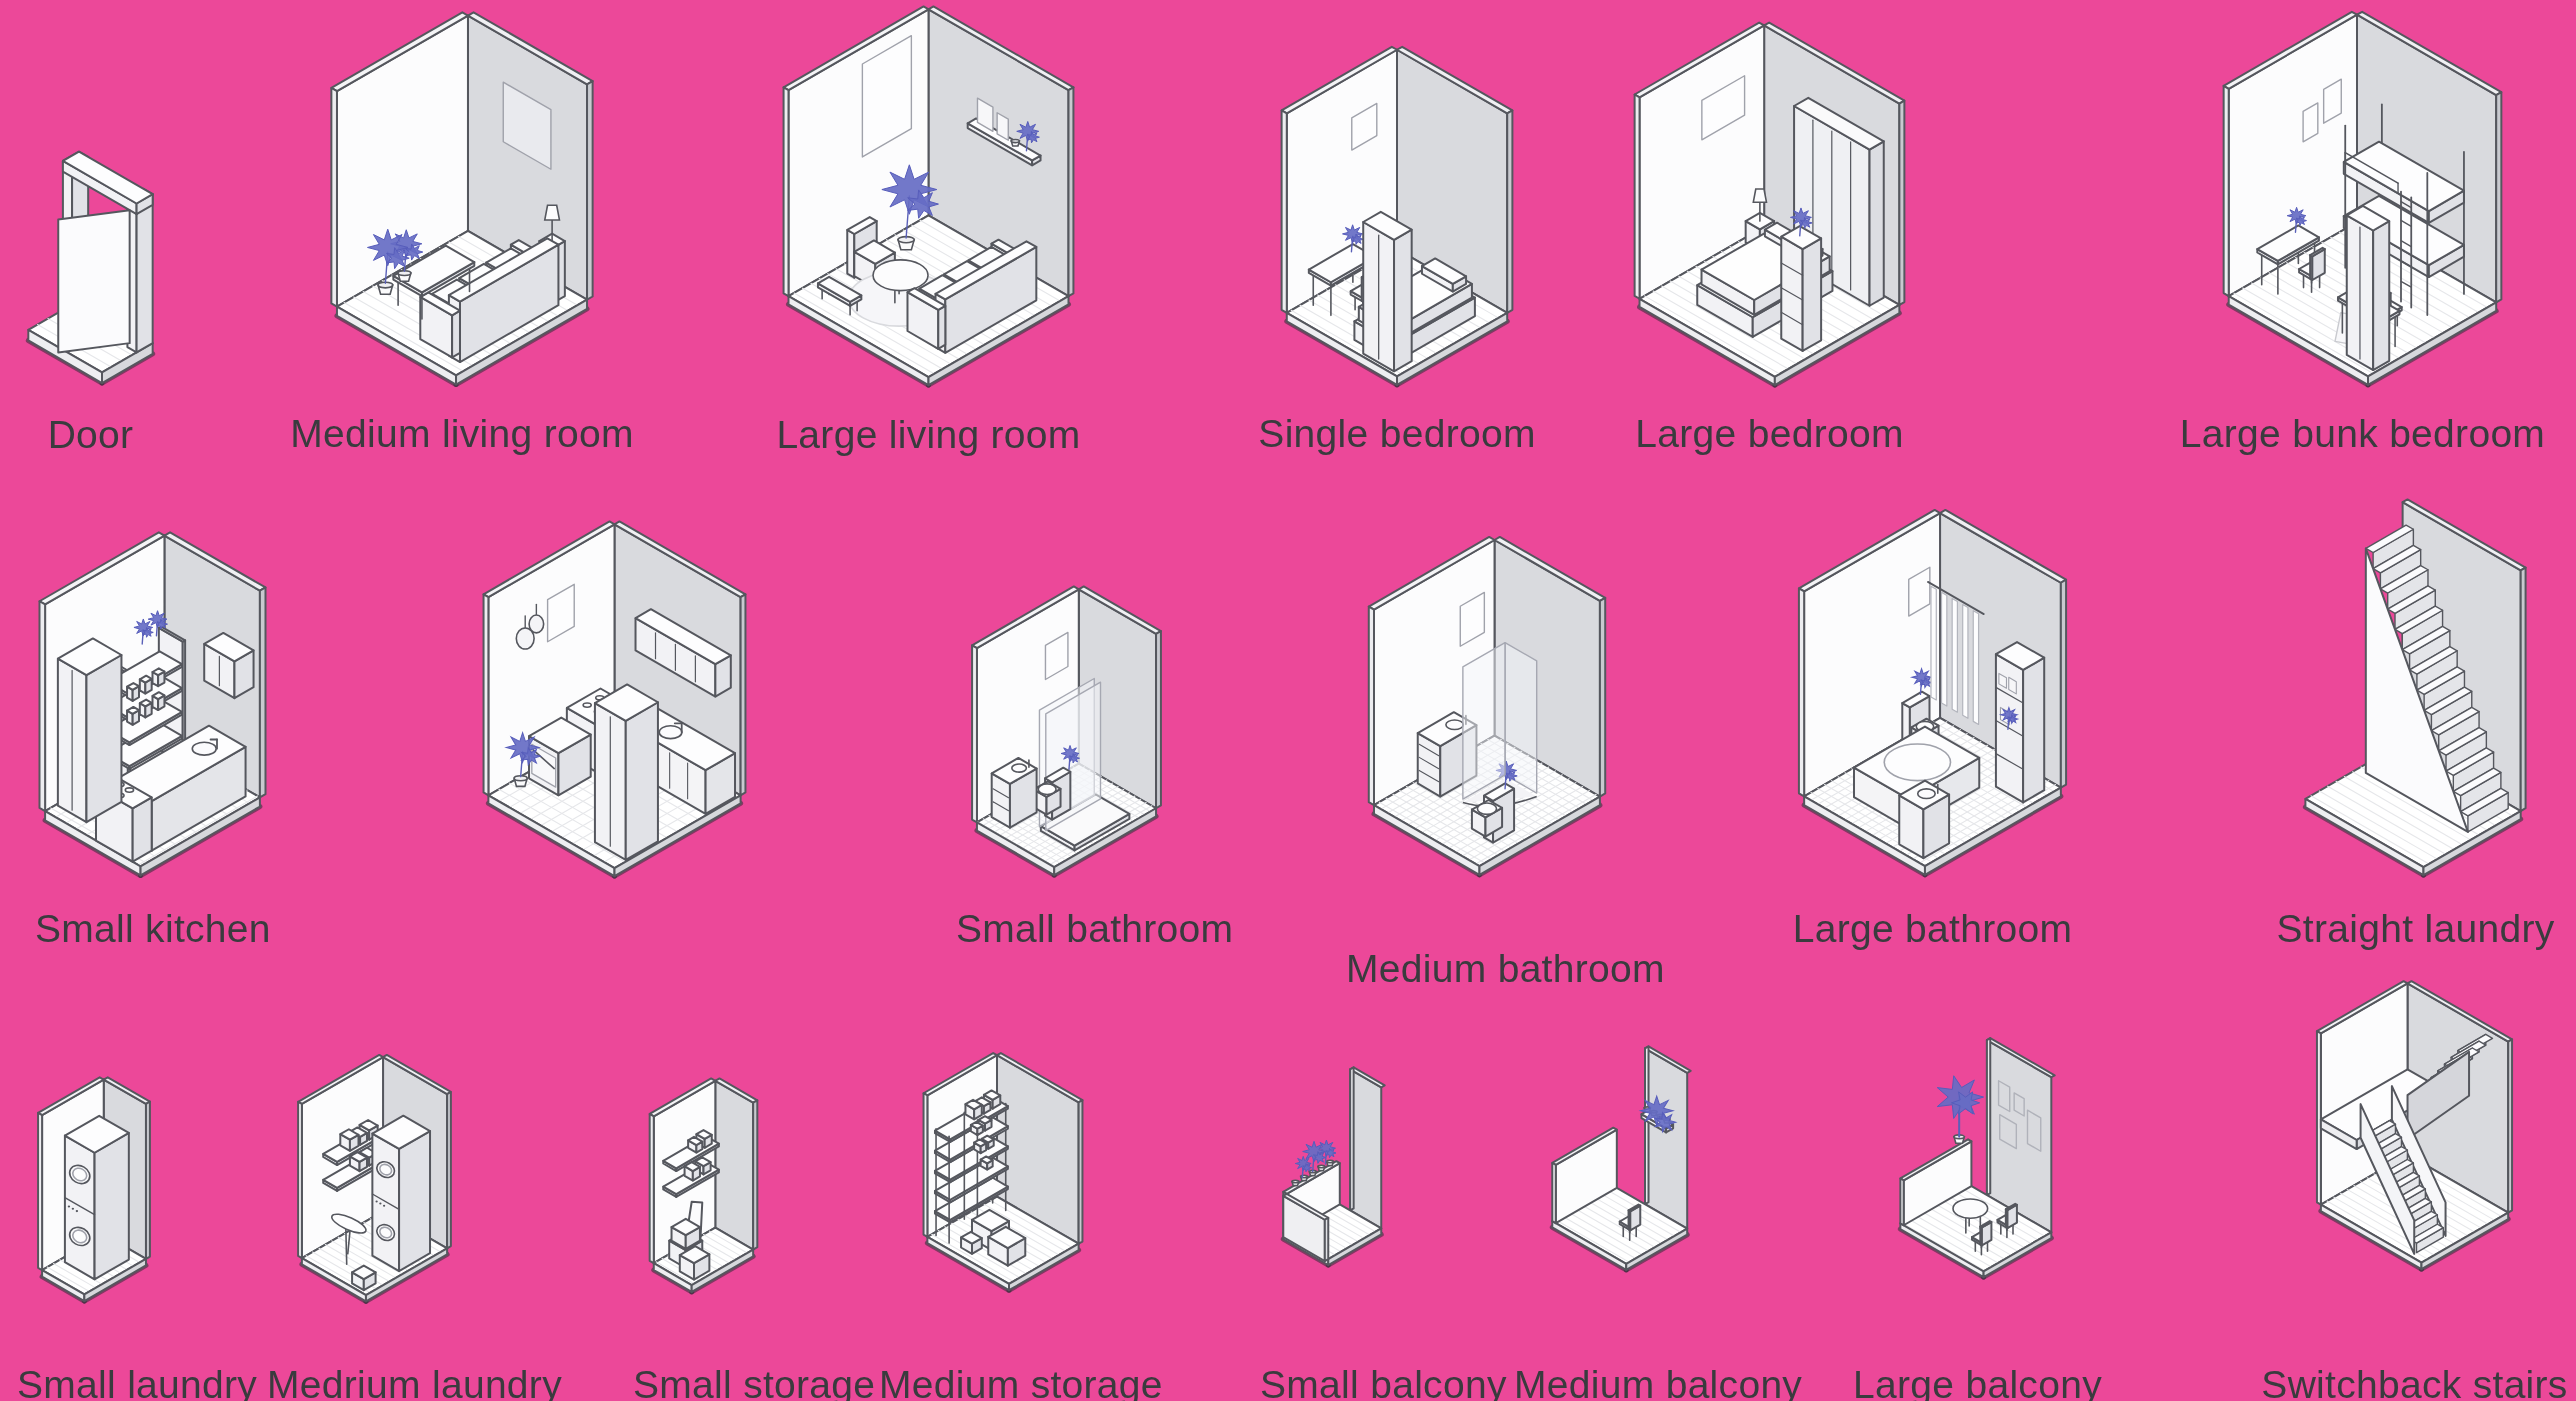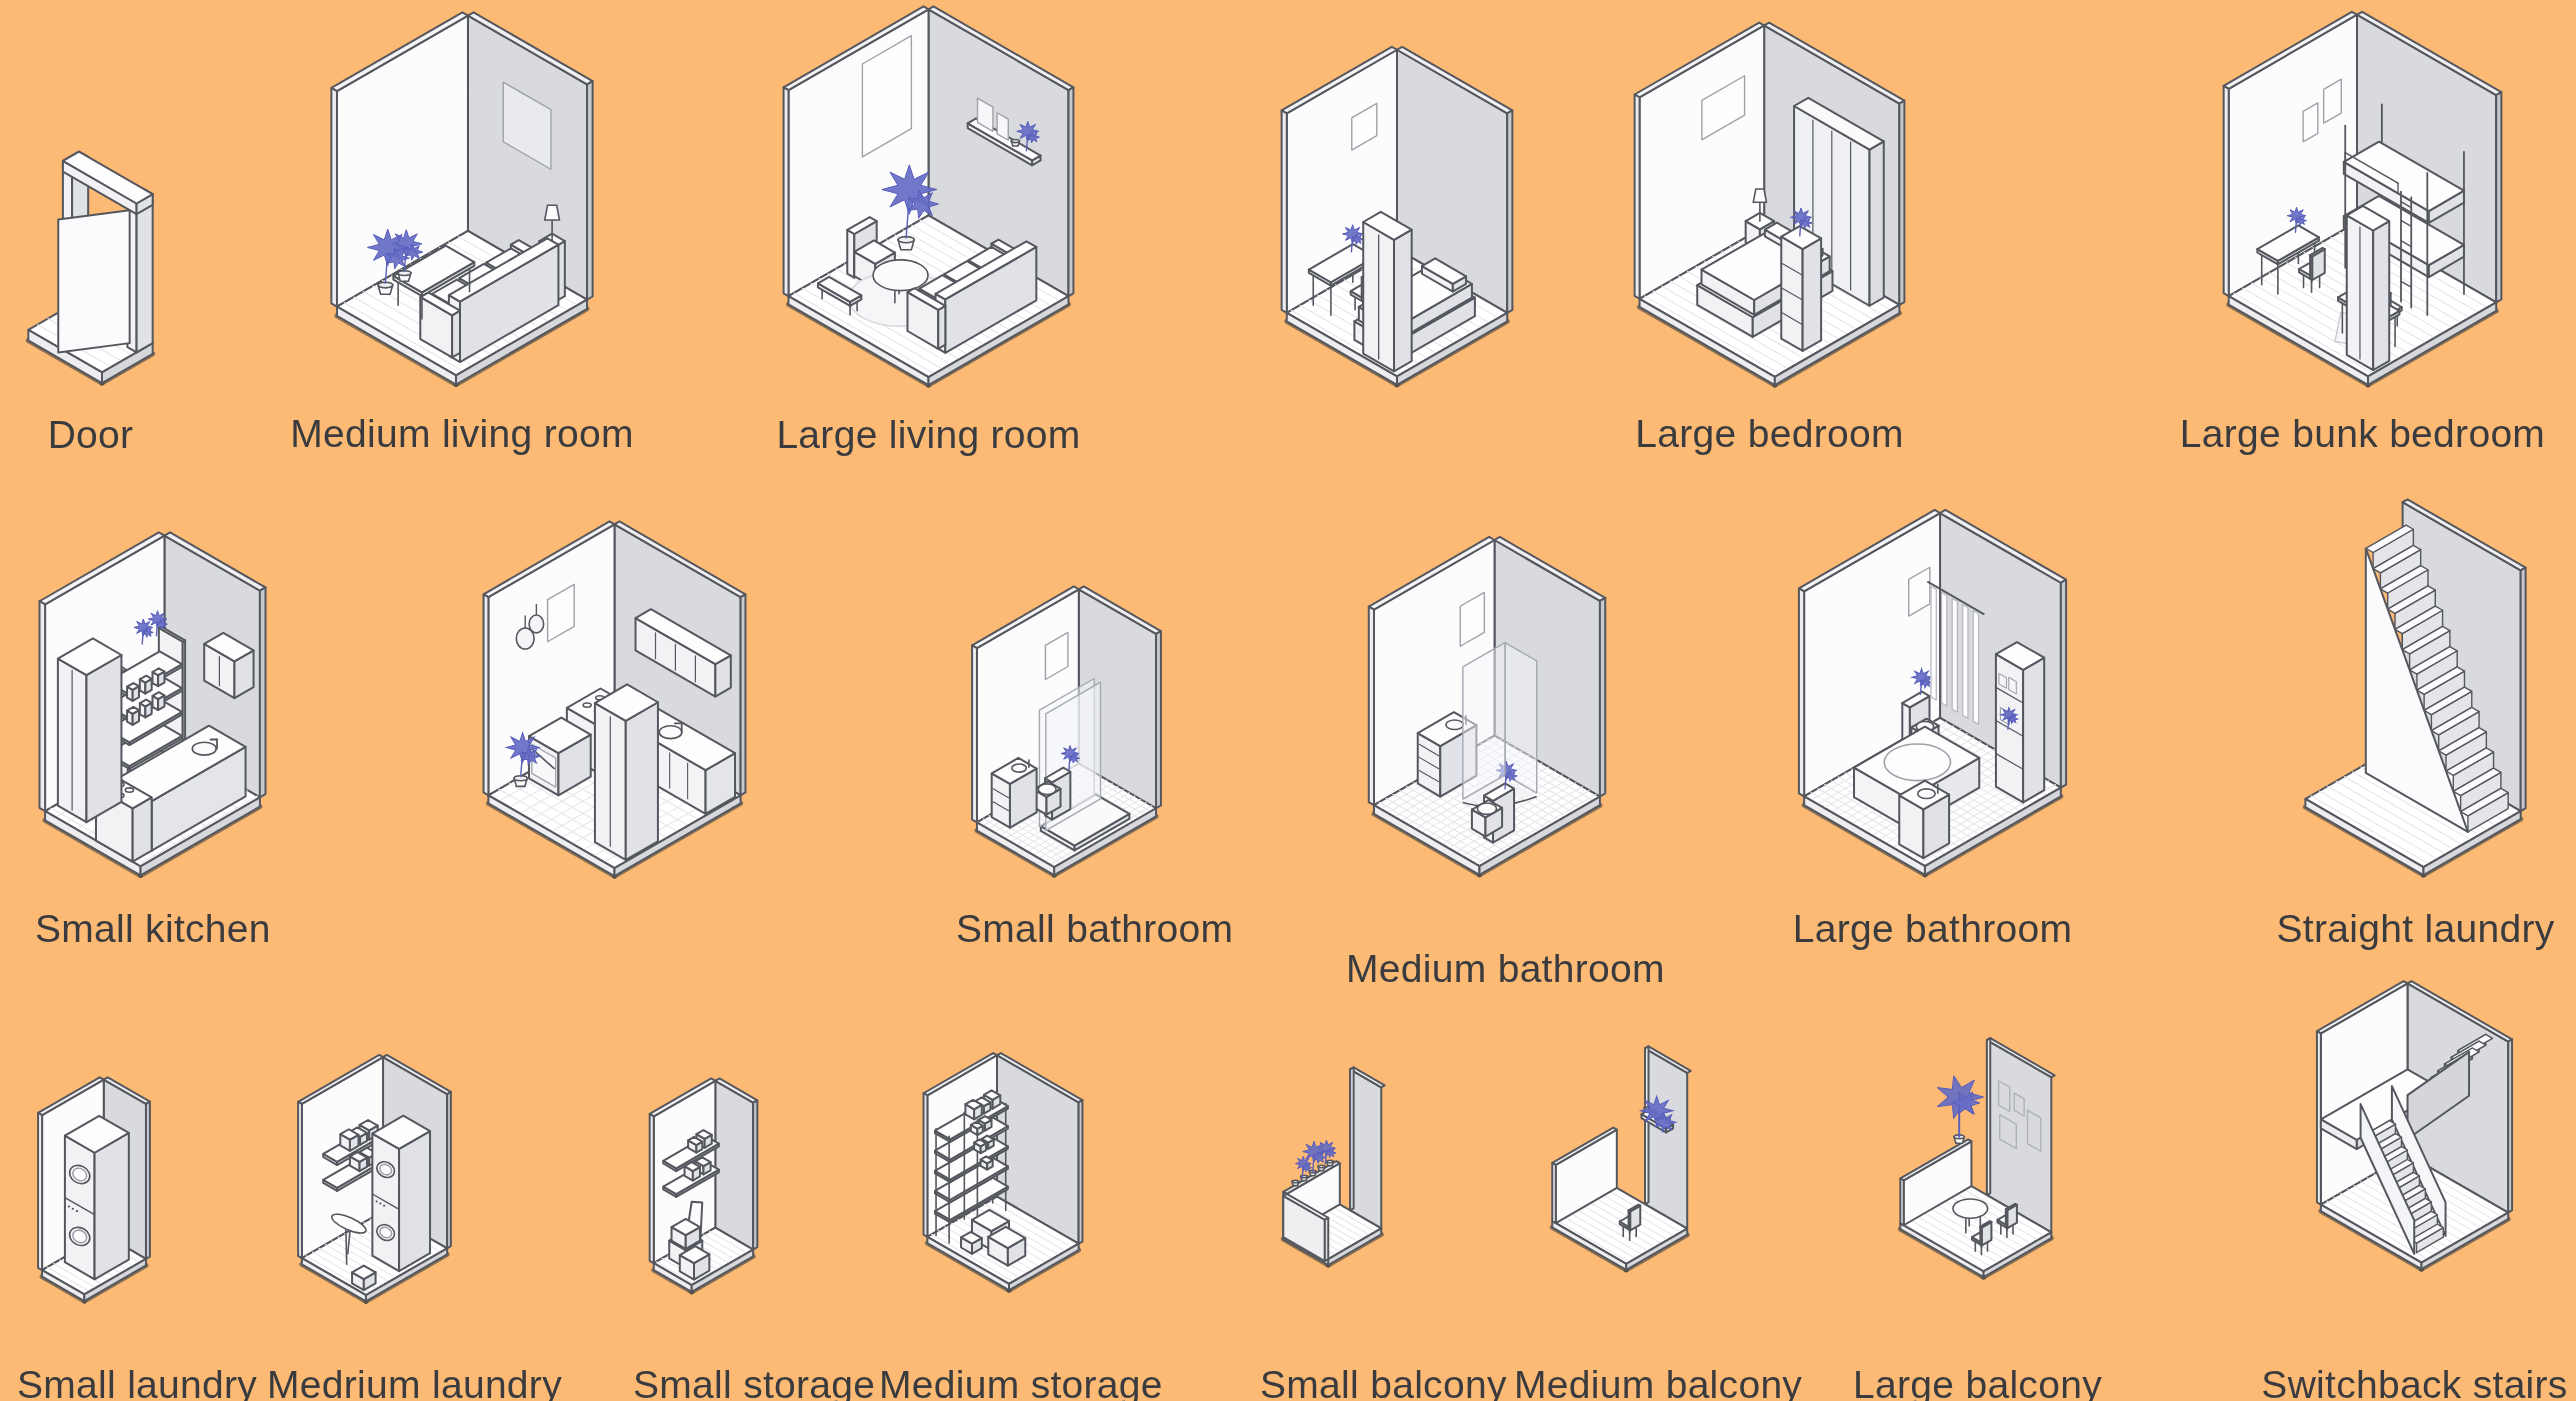--- a/index.html
+++ b/index.html
@@ -8,21 +8,21 @@
   figure.card svg{display:block;}
   figure.card figcaption{
     position:absolute;left:0;width:100%;text-align:center;
     font-family:"Liberation Sans",sans-serif;font-size:39px;line-height:1.12;
     font-weight:400;letter-spacing:0.3px;color:var(--label,#3a3b3e);white-space:nowrap;
   }
 </style>
 </head>
 <body style="background: rgb(75, 102, 112);">
 
-<div id="canvas" style="background: #fdba74;">
+<div id="canvas" style="background: #ec4899;">
     <figure class="card" style="left: 20px; top: 141px; width: 141px;">
       <svg width="141" height="250" preserveAspectRatio="xMidYMax meet" viewBox="-44.099998474121094 -120 105.5 188">
         <polygon points="0.0,0.0 55.4,32.0 17.3,54.0 -38.1,22.0" fill="#ffffff" stroke="#55575e" stroke-width="2" stroke-linejoin="round" vector-effect="non-scaling-stroke"></polygon>
         <line x1="-7.8" y1="4.5" x2="47.6" y2="36.5" stroke="#e6e7ea" stroke-width="1.1" stroke-linecap="round" vector-effect="non-scaling-stroke"></line>
         <line x1="-15.6" y1="9.0" x2="39.8" y2="41.0" stroke="#e6e7ea" stroke-width="1.1" stroke-linecap="round" vector-effect="non-scaling-stroke"></line>
         <line x1="-23.4" y1="13.5" x2="32.0" y2="45.5" stroke="#e6e7ea" stroke-width="1.1" stroke-linecap="round" vector-effect="non-scaling-stroke"></line>
         <line x1="-31.2" y1="18.0" x2="24.2" y2="50.0" stroke="#e6e7ea" stroke-width="1.1" stroke-linecap="round" vector-effect="non-scaling-stroke"></line>
         <line x1="-38.1" y1="30.0" x2="17.3" y2="62.0" stroke="rgba(28,40,46,.5)" stroke-width="5" stroke-linecap="round" vector-effect="non-scaling-stroke"></line>
         <line x1="55.4" y1="40.0" x2="17.3" y2="62.0" stroke="rgba(28,40,46,.5)" stroke-width="5" stroke-linecap="round" vector-effect="non-scaling-stroke"></line>
         <polygon points="-38.1,22.0 17.3,54.0 17.3,62.0 -38.1,30.0" fill="#eeeef1" stroke="#55575e" stroke-width="2" stroke-linejoin="round" vector-effect="non-scaling-stroke"></polygon>
@@ -253,20 +253,21 @@
         <polygon points="88.3,41.0 -1.7,93.0 -1.7,109.0 88.3,57.0" fill="#e1e2e7" stroke="#55575e" stroke-width="2" stroke-linejoin="round" vector-effect="non-scaling-stroke"></polygon>
         <polygon points="45.0,16.0 88.3,41.0 -1.7,93.0 -45.0,68.0" fill="#fefefe" stroke="#55575e" stroke-width="2" stroke-linejoin="round" vector-effect="non-scaling-stroke"></polygon>
         <polygon points="29.4,20.0 65.8,41.0 65.8,50.0 29.4,29.0" fill="#f2f2f5" stroke="#55575e" stroke-width="2" stroke-linejoin="round" vector-effect="non-scaling-stroke"></polygon>
         <polygon points="81.4,32.0 65.8,41.0 65.8,50.0 81.4,41.0" fill="#e1e2e7" stroke="#55575e" stroke-width="2" stroke-linejoin="round" vector-effect="non-scaling-stroke"></polygon>
         <polygon points="45.0,11.0 81.4,32.0 65.8,41.0 29.4,20.0" fill="#fdfdfe" stroke="#55575e" stroke-width="2" stroke-linejoin="round" vector-effect="non-scaling-stroke"></polygon>
         <polygon points="-39.8,-32.0 -3.5,-11.0 -3.5,144.0 -39.8,123.0" fill="#f2f2f5" stroke="#55575e" stroke-width="2" stroke-linejoin="round" vector-effect="non-scaling-stroke"></polygon>
         <polygon points="17.3,-23.0 -3.5,-11.0 -3.5,144.0 17.3,132.0" fill="#e1e2e7" stroke="#55575e" stroke-width="2" stroke-linejoin="round" vector-effect="non-scaling-stroke"></polygon>
         <polygon points="-19.1,-44.0 17.3,-23.0 -3.5,-11.0 -39.8,-32.0" fill="#fdfdfe" stroke="#55575e" stroke-width="2" stroke-linejoin="round" vector-effect="non-scaling-stroke"></polygon>
         <line x1="-21.6" y1="129.5" x2="-21.6" y2="-16.5" stroke="#55575e" stroke-width="1.3" stroke-linecap="round" vector-effect="non-scaling-stroke"></line>
       </svg>
+      <figcaption style="top: 372px;">Single bedroom</figcaption>
     </figure>
     <figure class="card" style="left: 1558px; top: 16px; width: 423px;">
       <svg width="423" height="374" preserveAspectRatio="xMidYMax meet" viewBox="-163.60000610351562 -256.5 340.20001220703125 455">
         <polygon points="0.0,-245.0 164.5,-150.0 164.5,95.0 0.0,0.0" fill="#d9dade" stroke="#55575e" stroke-width="2" stroke-linejoin="round" vector-effect="non-scaling-stroke"></polygon>
         <polygon points="0.0,-245.0 164.5,-150.0 170.6,-153.5 6.1,-248.5" fill="#f0f0f3" stroke="#55575e" stroke-width="2" stroke-linejoin="round" vector-effect="non-scaling-stroke"></polygon>
         <polygon points="164.5,-150.0 170.6,-153.5 170.6,91.5 164.5,95.0" fill="#c8c9cf" stroke="#55575e" stroke-width="2" stroke-linejoin="round" vector-effect="non-scaling-stroke"></polygon>
         <polygon points="0.0,-245.0 -151.6,-157.5 -151.6,87.5 0.0,0.0" fill="#fcfcfd" stroke="#55575e" stroke-width="2" stroke-linejoin="round" vector-effect="non-scaling-stroke"></polygon>
         <polygon points="0.0,-245.0 -151.6,-157.5 -157.6,-161.0 -6.1,-248.5" fill="#f4f4f6" stroke="#55575e" stroke-width="2" stroke-linejoin="round" vector-effect="non-scaling-stroke"></polygon>
         <polygon points="-151.6,-157.5 -157.6,-161.0 -157.6,84.0 -151.6,87.5" fill="#ededf0" stroke="#55575e" stroke-width="2" stroke-linejoin="round" vector-effect="non-scaling-stroke"></polygon>
         <polygon points="0.0,0.0 164.5,95.0 13.0,182.5 -151.6,87.5" fill="#ffffff" stroke="#55575e" stroke-width="2" stroke-linejoin="round" vector-effect="non-scaling-stroke"></polygon>

